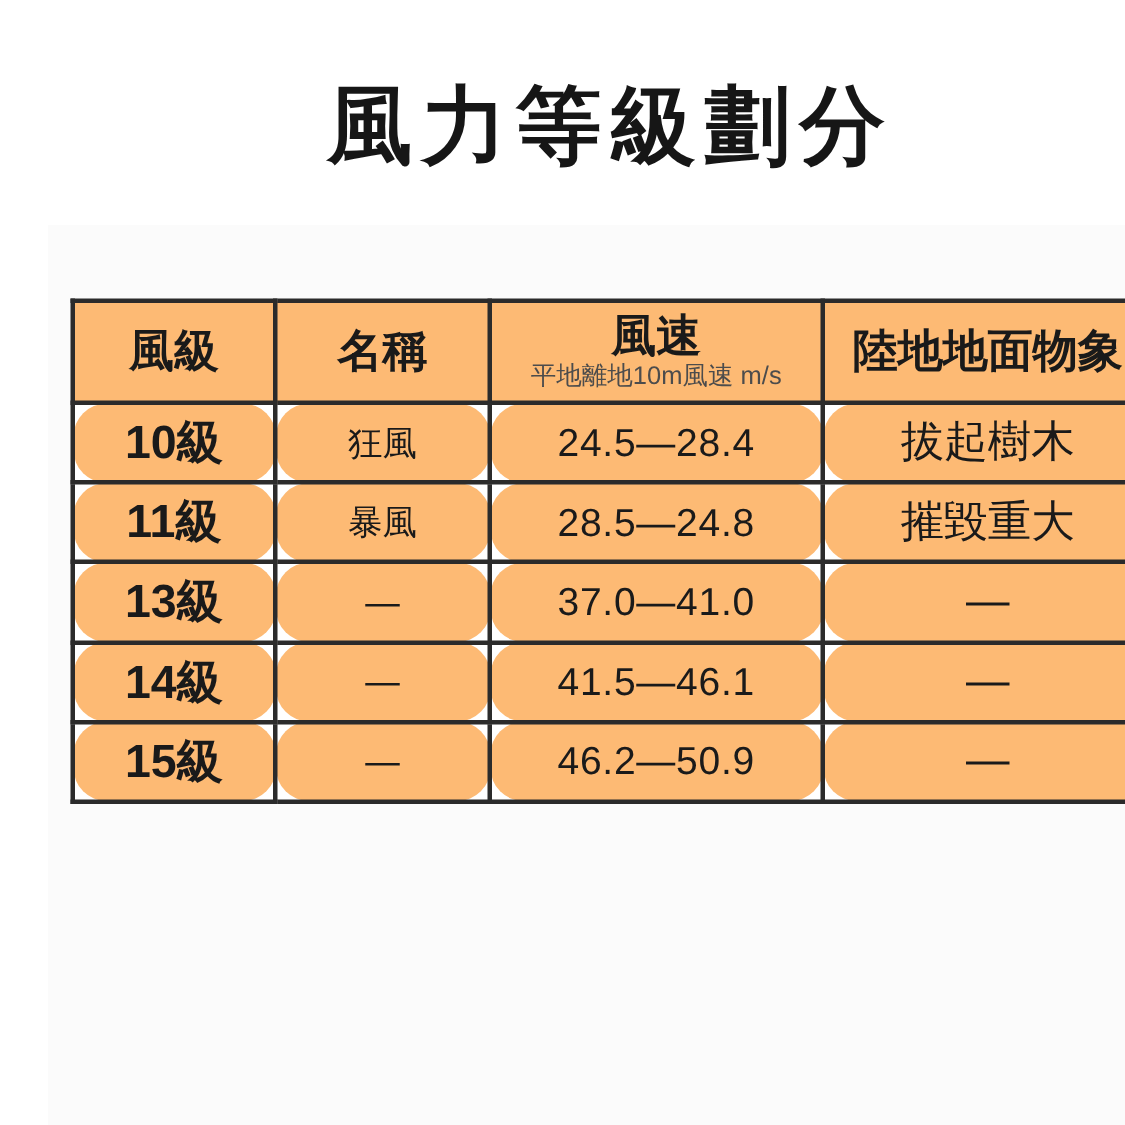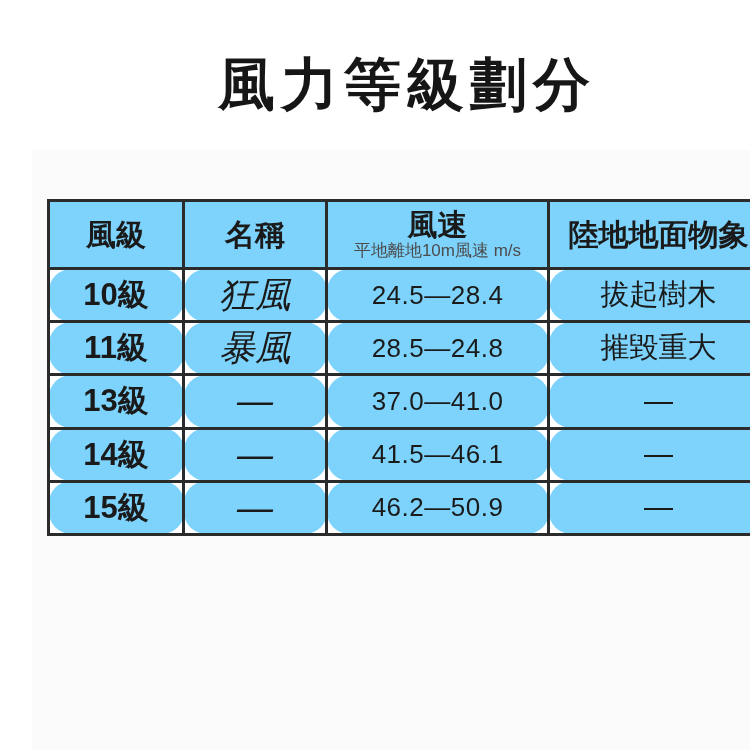--- a/index.html
+++ b/index.html
@@ -34,28 +34,28 @@
   .wind-table col.c-level  { width: 135px; }
   .wind-table col.c-name   { width: 143px; }
   .wind-table col.c-speed  { width: 222px; }
   .wind-table col.c-effect { width: 220px; }
   .wind-table th, .wind-table td {
     border: 3px solid #2b2b2b;
     text-align: center;
     vertical-align: middle;
     padding: 0;
     color: #1a1a1a;
-    background: #7dd3fc;
+    background: #fdba74;
   }
   .wind-table thead th { height: 65px; }
   .th-main { font-size: 30px; font-weight: bold; line-height: 1.1; }
   .th-sub  { font-size: 17px; font-weight: normal; color: #4c4c4c; line-height: 1.1; margin-top: 1px; }
   .wind-table tbody td { height: 50.2px; border-radius: 22px; }
   td.cell-level  { font-size: 31px; font-weight: bold; }
-  td.cell-name   { font-size: 36px; font-style: italic; }
+  td.cell-name   { font-size: 23px; }
   td.cell-speed  { font-size: 26px; letter-spacing: 0.5px; }
   td.cell-effect { font-size: 29px; }
   tr.highlight td { color: #d2251c; }
 </style>
 </head>
 <body>
 
 <div class="page">
   <div class="lower-band"></div>
 

